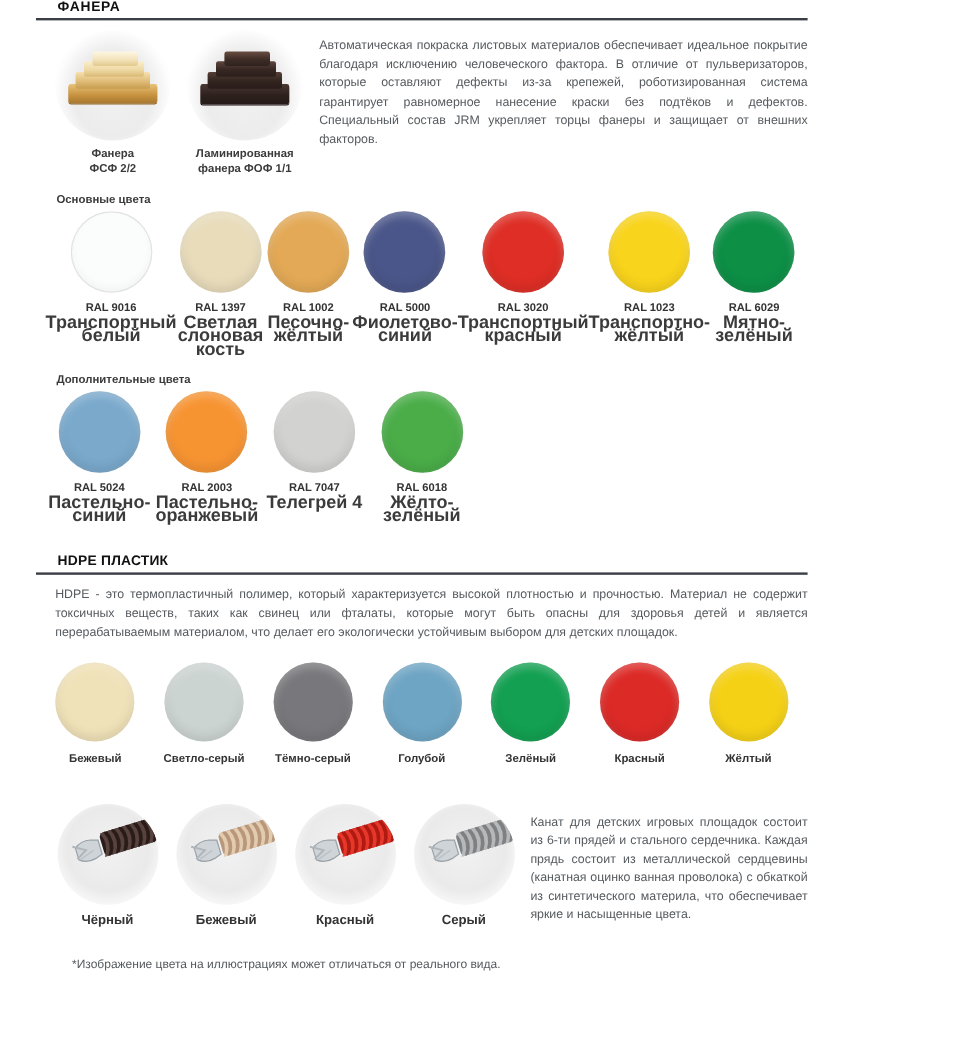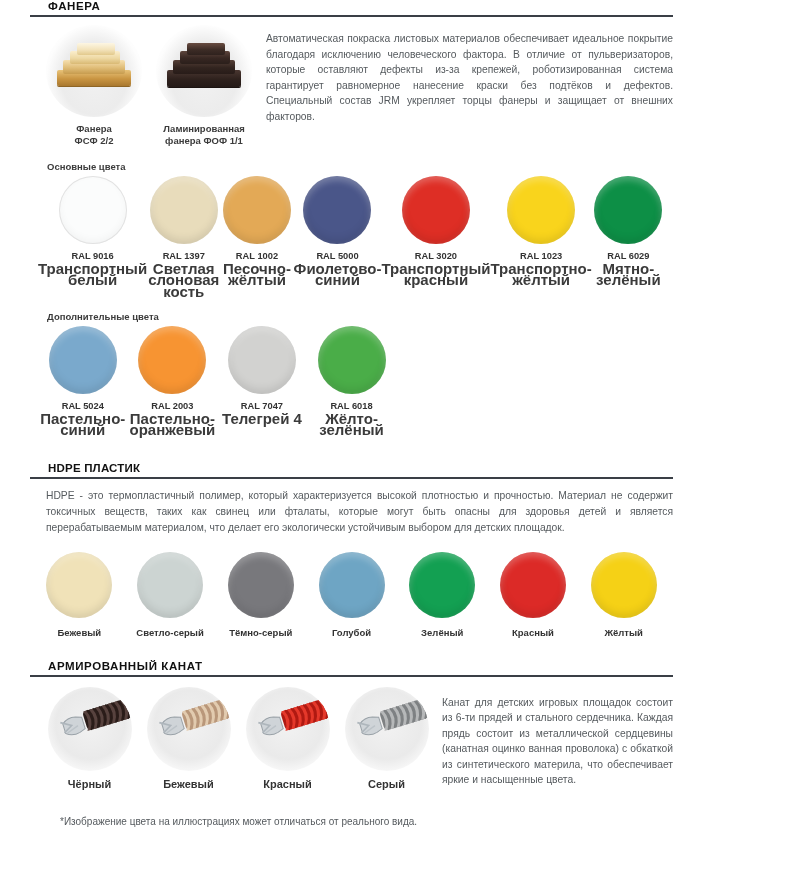--- a/index.html
+++ b/index.html
@@ -292,21 +292,20 @@
       <div class="dot" id="d-h5" style="background: rgb(220, 42, 39);"></div>
       <div class="hdpe-name">Красный</div>
     </div>
     <div class="hdpe-item">
       <div class="dot" id="d-h6" style="background: rgb(245, 209, 22);"></div>
       <div class="hdpe-name">Жёлтый</div>
     </div>
   </div>
 
   <div style="height:22px"></div>
-  <div class="section-head">АРМИРОВАННЫЙ КАНАТ</div>
 
   <div class="rope-row">
     <div class="rope-thumbs">
 
       <div class="rope-item">
         <div class="rope-disc">
           <svg width="84" height="84" viewBox="0 0 84 84">
             <g transform="translate(10,28) rotate(-17)">
               <rect x="24" y="4" width="46" height="20" rx="4" fill="#2a1c19" id="r0base"></rect>
               <g id="r0strands">

